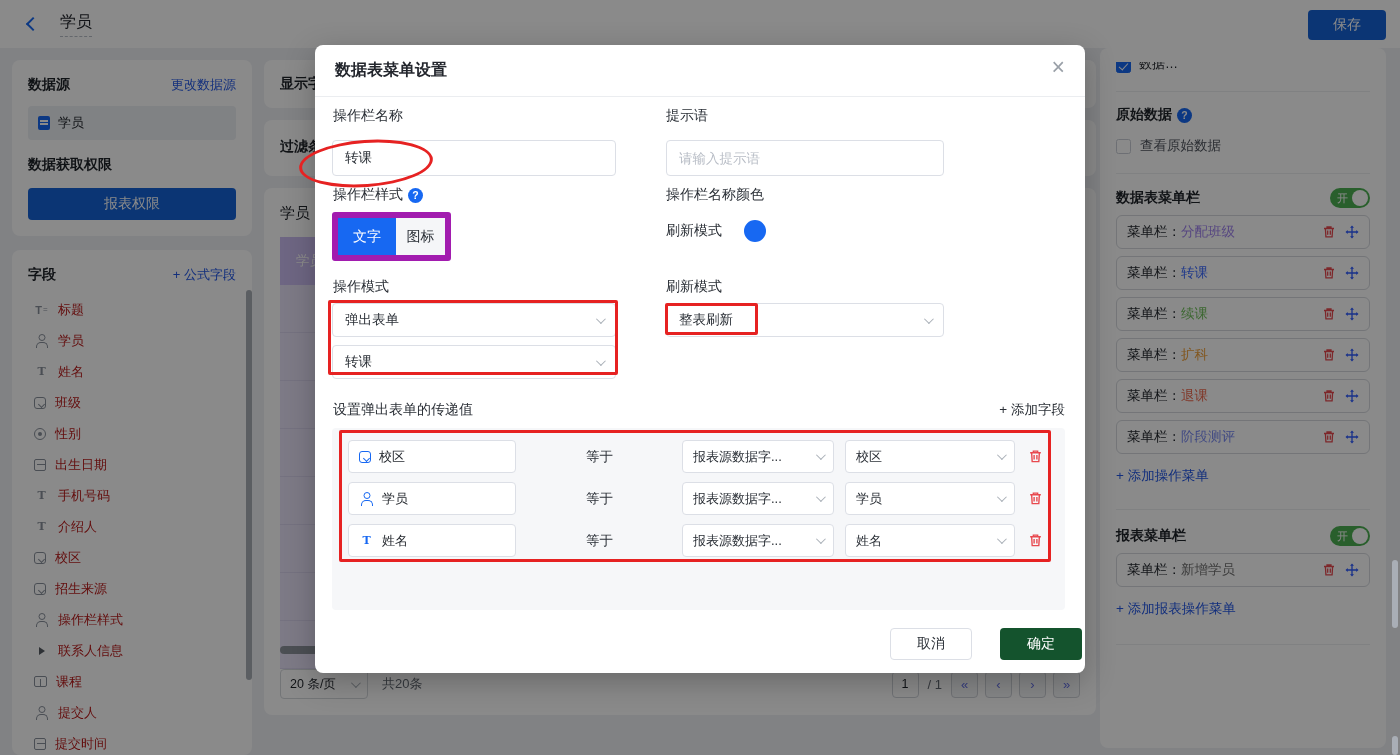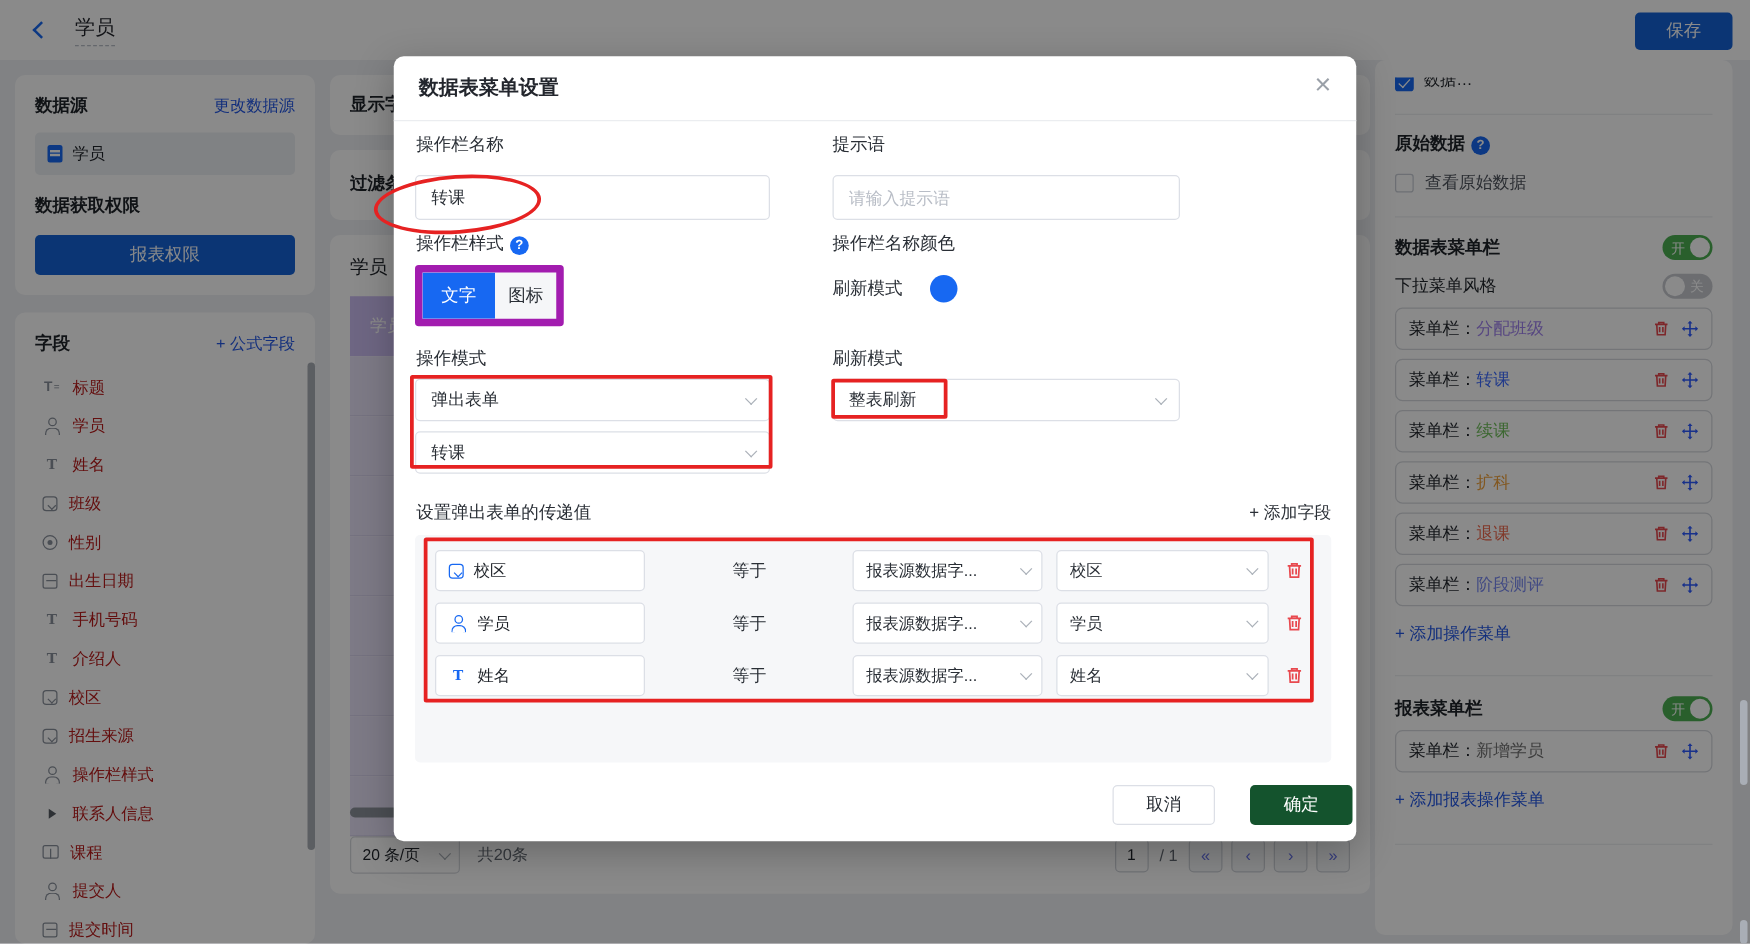--- a/index.html
+++ b/index.html
@@ -258,27 +258,20 @@
       <span>查看原始数据</span>
     </div>
     <div class="divider" style="margin-top:18px"></div>
     <div class="rowsb">
       <span class="bold">数据表菜单栏</span>
       <span class="toggle on">
           <span class="tlab">开</span>
           <span class="knob"></span>
         </span>
     </div>
-    <div class="rowsb" style="margin-top:11px">
-      <span style="font-size:13.5px">下拉菜单风格</span>
-      <span class="toggle off">
-          <span class="tlab">关</span>
-          <span class="knob"></span>
-        </span>
-    </div>
 
     <div class="menurow">
       <span>菜单栏：</span>
         <span style="color: rgb(160, 131, 238);">分配班级</span>
       <span class="micons">
           <span class="trash">
             <svg width="14" height="14" viewBox="0 0 14 14">
               <path d="M2 3.5h10M5 3.5V2h4v1.5M3.4 3.5l.5 8.3h6.2l.5-8.3M5.7 5.5v4.3M8.3 5.5v4.3" stroke="currentColor" fill="none" stroke-width="1.3"></path>
             </svg>
           </span>

